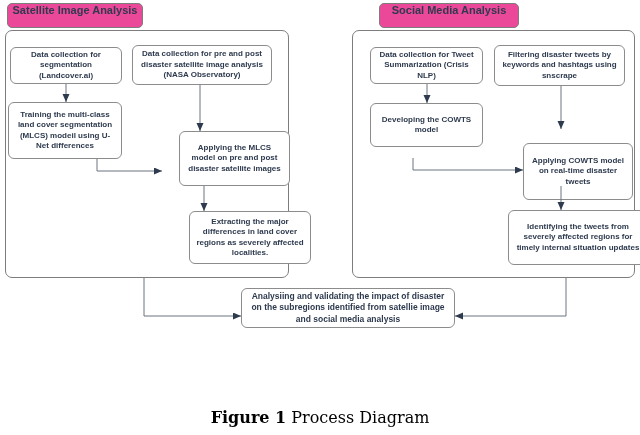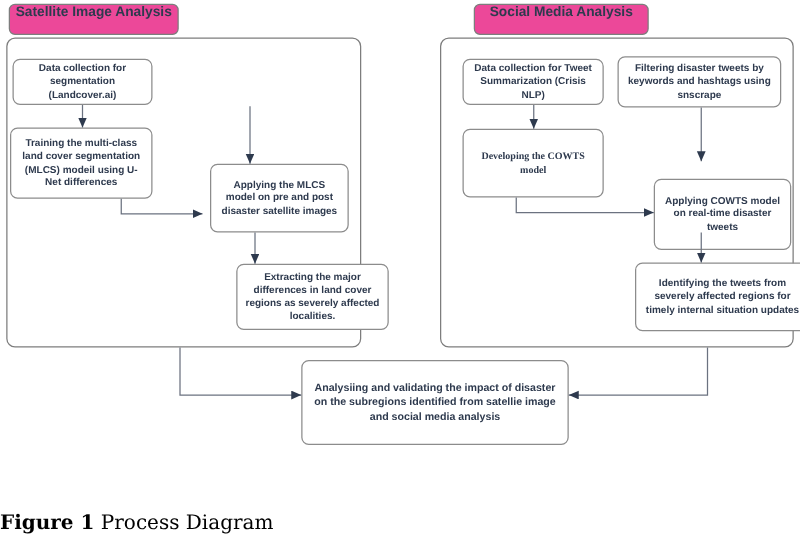--- a/index.html
+++ b/index.html
@@ -61,73 +61,76 @@
   svg.arrows polyline {
     fill: none;
     stroke: var(--arrow-line, #6b7280);
     stroke-width: 1;
   }
   .caption {
     position: absolute;
     left: 0;
     top: 408px;
     width: 100%;
-    text-align: left;
+    text-align: center;
     font-family: "DejaVu Serif", serif;
     font-size: 16px;
     color: #000000;
     z-index: 2;
   }
   .caption .fig-label { font-weight: bold; }
 </style>
 </head>
 <body>
 
 <div class="canvas">
 
   <div class="tab" style="left:7px; top:3px; width:136px; height:25px;">
     <span>Satellite Image Analysis</span>
   </div>
   <div class="container-box" style="left:5px; top:30px; width:284px; height:248px;"></div>
 
   <div class="node" style="left:10px; top:47px; width:112px; height:37px;">
     <span>Data collection for segmentation (Landcover.ai)</span>
   </div>
+  <div class="node" style="left:132px; top:45px; width:140px; height:40px;">
+    <span>Data collection for pre and post disaster satellite image analysis (NASA Observatory)</span>
+  </div>
   <div class="node" style="left:8px; top:102px; width:114px; height:57px;">
     <span>Training the multi-class land cover segmentation (MLCS) modeil using U-Net differences</span>
   </div>
-  <div class="node" style="left:168px; top:131px; width:111px; height:55px;">
+  <div class="node" style="left:179px; top:131px; width:111px; height:55px;">
     <span>Applying the MLCS model on pre and post disaster satellite images</span>
   </div>
   <div class="node" style="left:148px; top:211px; width:122px; height:53px;margin-left:41px;">
     <span>Extracting the major differences in land cover regions as severely affected localities.</span>
   </div>
 
   <div class="tab" style="left:352px; top:3px; width:140px; height:25px;margin-left:27px;">
     <span>Social Media Analysis</span>
   </div>
   <div class="container-box" style="left:352px; top:30px; width:283px; height:248px;"></div>
 
   <div class="node" style="left:494px; top:45px; width:131px; height:41px;">
     <span>Filtering disaster tweets by keywords and hashtags using snscrape</span>
   </div>
   <div class="node" style="left:370px; top:47px; width:113px; height:37px;">
     <span>Data collection for Tweet Summarization (Crisis NLP)</span>
   </div>
-  <div class="node" style="left:370px; top:103px; width:113px; height:55px;font-family:Liberation Serif, serif;">
+  <div class="node" style="left:370px; top:103px; width:113px; height:44px;">
     <span>Developing the COWTS model</span>
   </div>
   <div class="node" style="left:523px; top:143px; width:110px; height:57px;">
     <span>Applying COWTS model on real-time disaster tweets</span>
   </div>
   <div class="node" style="left:508px; top:210px; width:140px; height:55px;">
     <span>Identifying the tweets from severely affected regions for timely internal situation updates</span>
   </div>
 
-  <div class="node merge" style="left:241px; top:288px; width:214px; height:68px;">
+  <div class="node merge" style="left:241px; top:288px; width:214px; height:40px;">
     <span>Analysiing and validating the impact of disaster on the subregions identified from satellie image and social media analysis</span>
   </div>
 
   <svg class="arrows" viewBox="0 0 640 435">
     <defs>
       <marker id="ah" markerUnits="userSpaceOnUse" markerWidth="9" markerHeight="8" refX="8" refY="3.5" orient="auto">
         <path d="M0,0 L8,3.5 L0,7 Z" fill="var(--arrow-head, #2e3a4e)"></path>
       </marker>
     </defs>
     <polyline points="66,84 66,102" marker-end="url(#ah)"></polyline>

